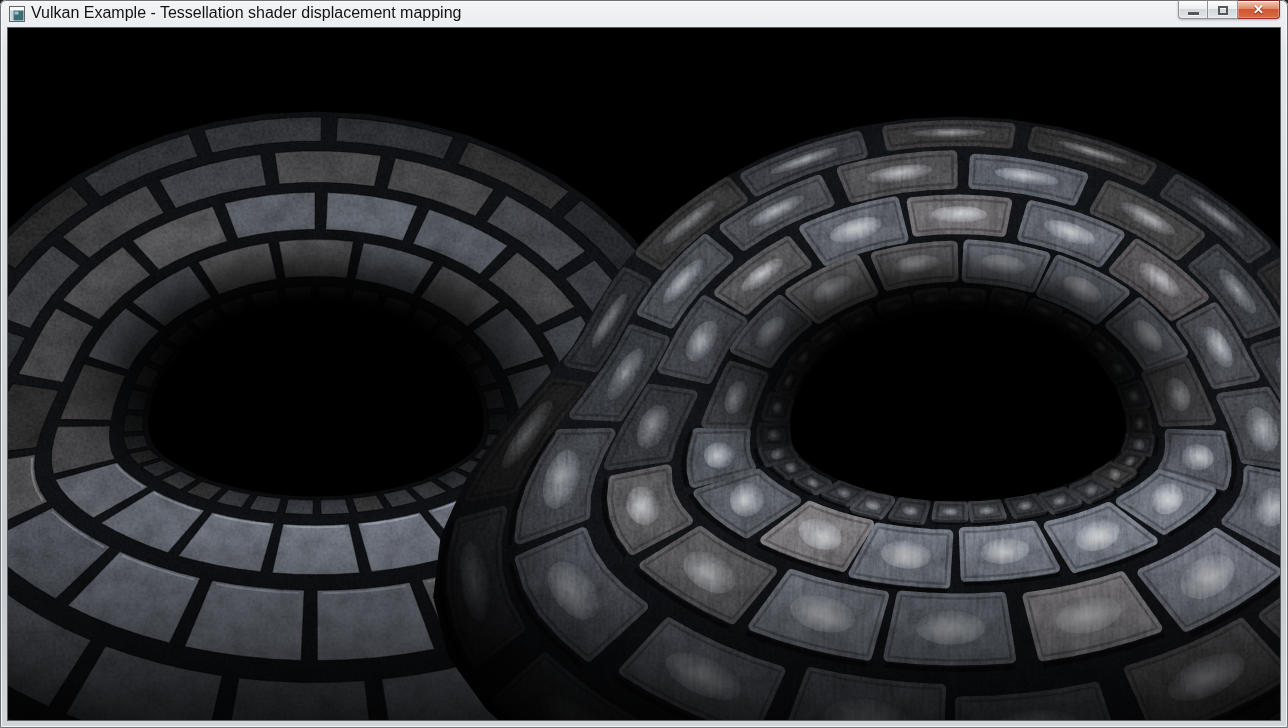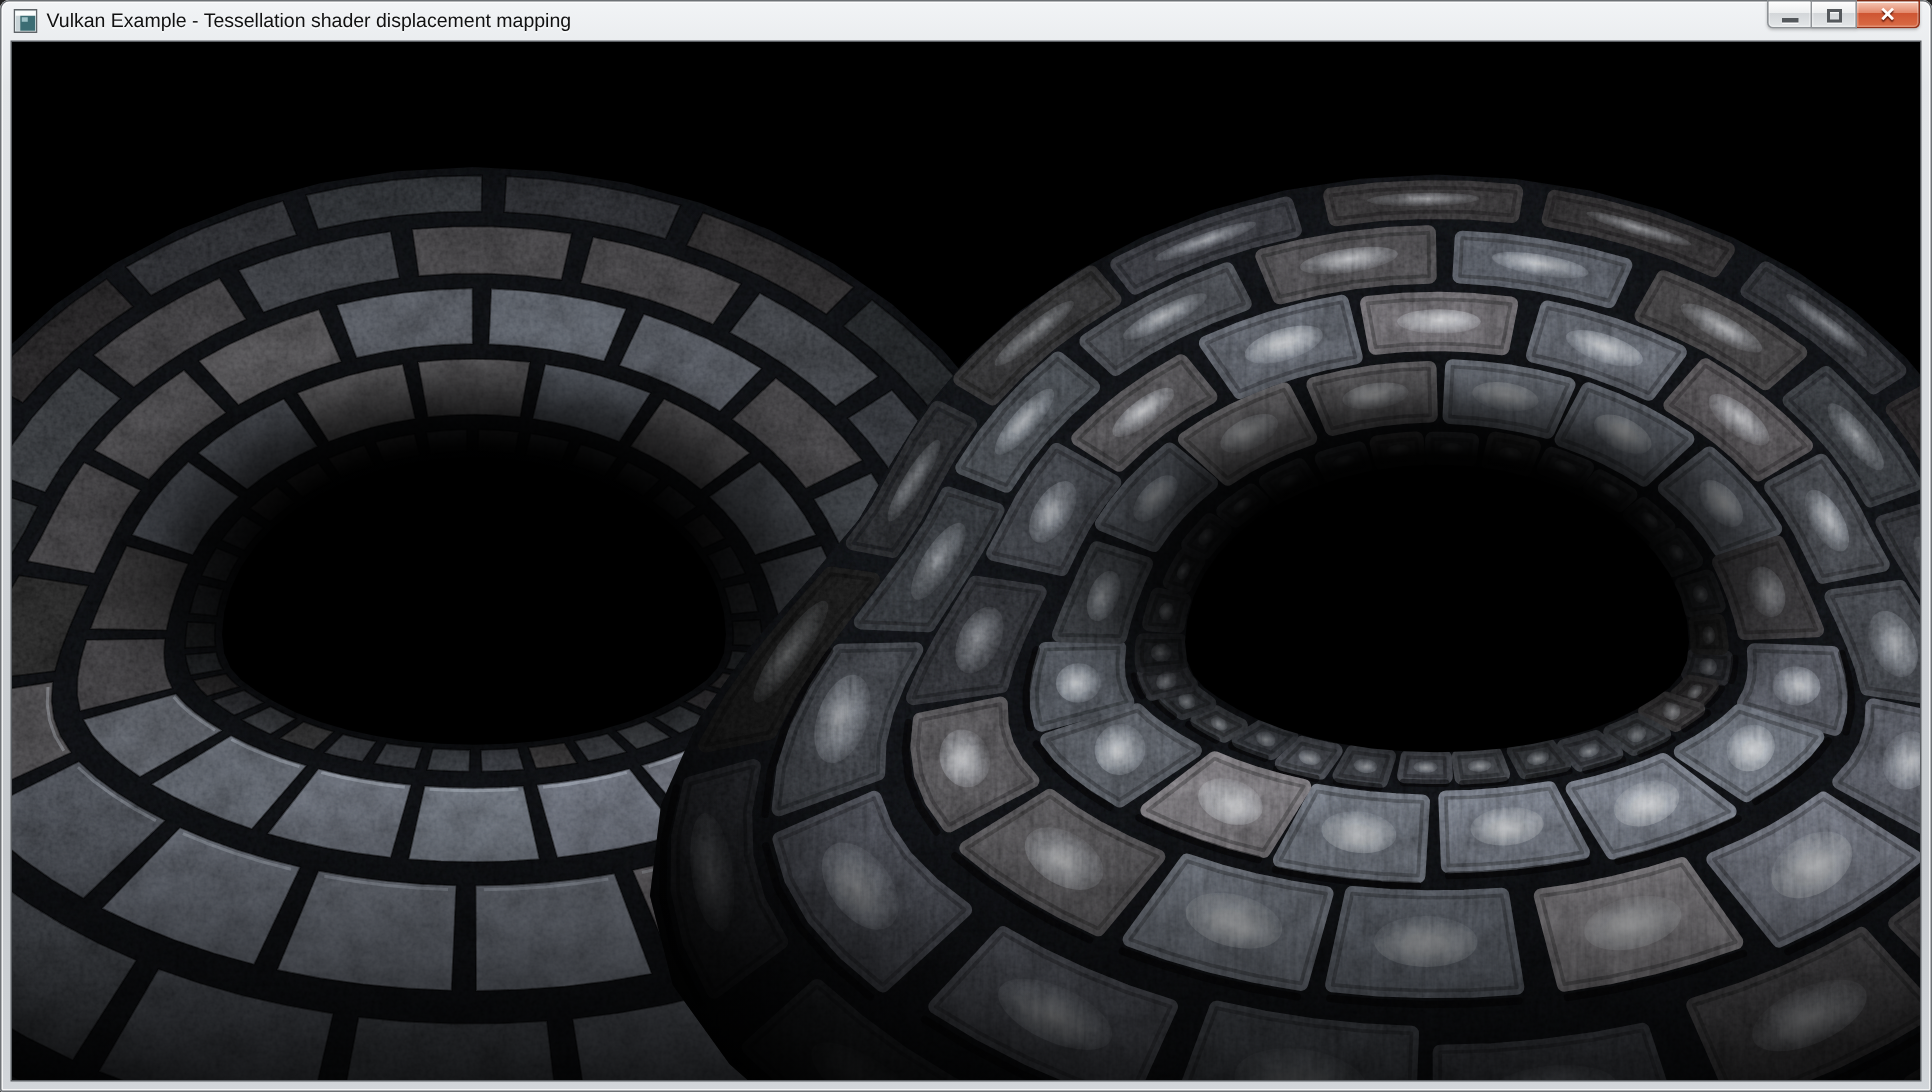--- a/index.html
+++ b/index.html
@@ -10,21 +10,21 @@
     background:linear-gradient(180deg,#f2f4f6 0%,#e2e5e8 8%,#cdd1d5 55%,#c4c8cc 78%,#d2d6da 100%);
     box-shadow:inset 0 0 0 1px #6e7276, inset 0 0 0 2px rgba(255,255,255,0.75);
     font-family:"Liberation Sans",sans-serif;
   }
   .titlebar{
     position:absolute;left:0;top:0;width:100%;height:28px;
     display:flex;align-items:center;padding:0 0 0 9px;
   }
   .app-icon{width:16px;height:16px;margin-right:6px;flex:0 0 auto;}
   .title-text{
-    font-size:13px;color:#111;white-space:nowrap;
+    font-size:16px;color:#111;white-space:nowrap;
     text-shadow:0 1px 0 rgba(255,255,255,0.6);
     padding-bottom:2px;
   }
   .winbtns{
     position:absolute;top:0;right:8px;display:flex;height:19px;
     filter:drop-shadow(0 1px 1px rgba(0,0,0,0.25));
   }
   .winbtn{
     width:30px;height:19px;border:1px solid #8f9397;border-top-color:#7b7f83;
     background:linear-gradient(180deg,#fdfdfd 0%,#eceeef 45%,#d3d6d9 46%,#e3e6e8 100%);

